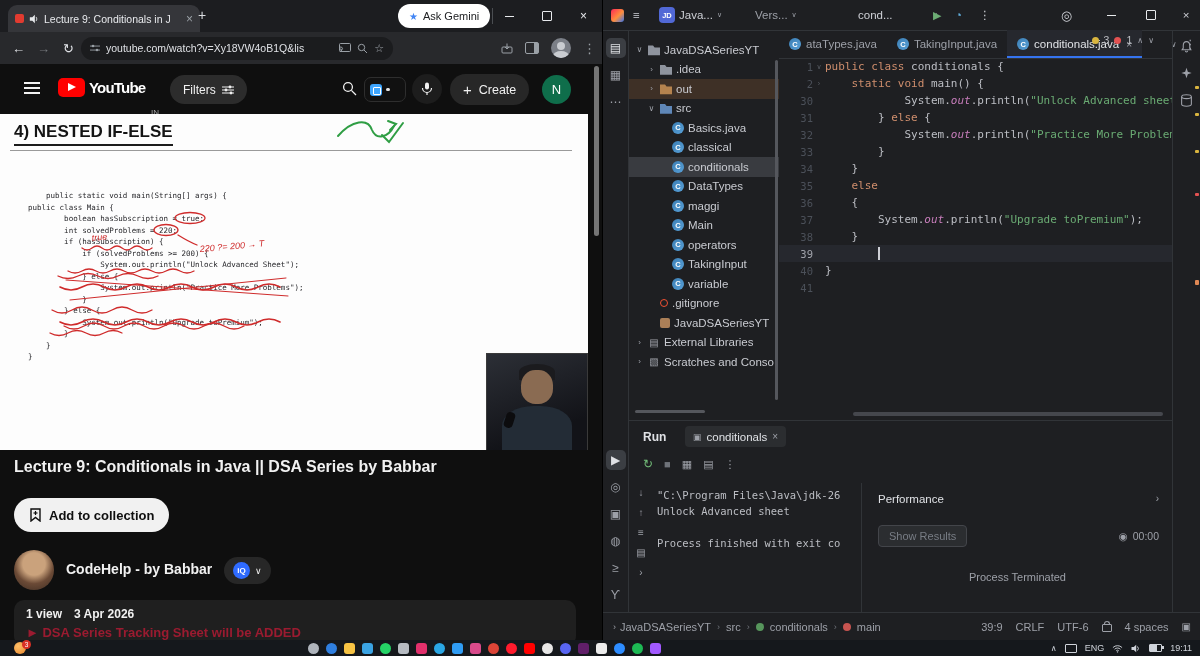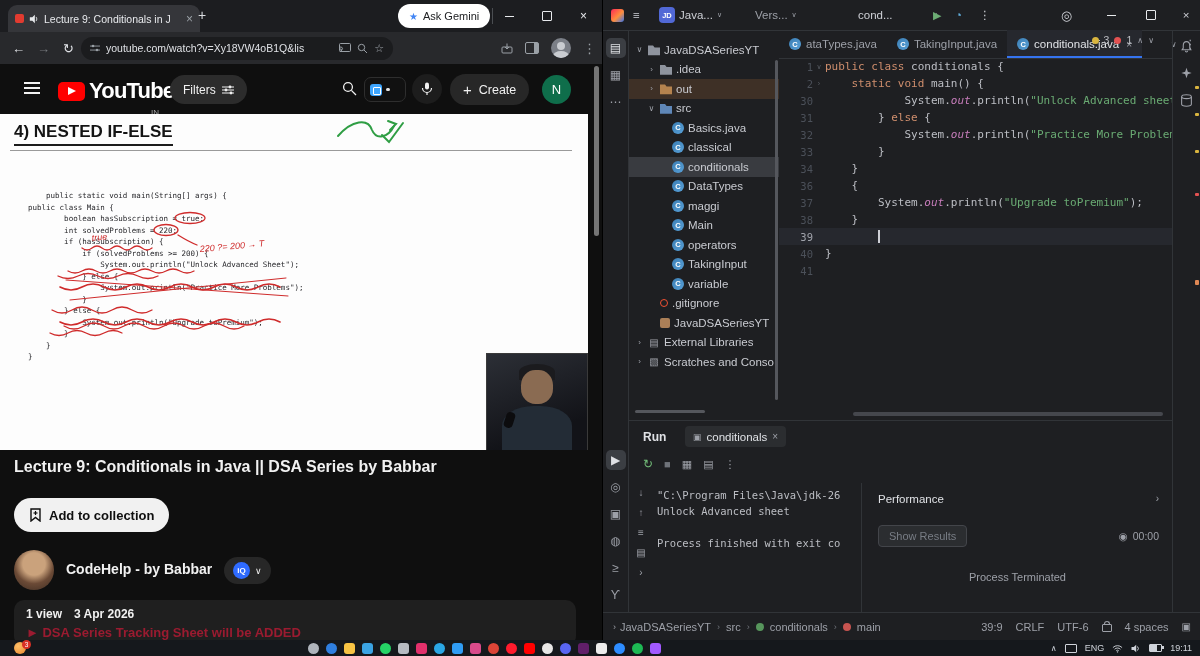--- a/index.html
+++ b/index.html
@@ -39,21 +39,21 @@
   .sidepanel-ic{width:12px;height:10px;border:1px solid #9aa0a6;border-radius:2px;position:relative;}
   .sidepanel-ic:before{content:"";position:absolute;right:0;top:0;width:4px;height:10px;background:#9aa0a6;}
   
   #yt-head{position:absolute;left:0;top:64px;width:602px;height:50px;background:#0f0f0f;}
   .burger{position:absolute;left:24px;top:82px;width:16px;height:12px;}
   .burger i{display:block;height:1.6px;background:#f1f1f1;margin-bottom:3.4px;}
   .yt-logo{position:absolute;left:58px;top:78px;display:flex;align-items:center;gap:4px;}
   .yt-red{width:27px;height:19px;background:#f00;border-radius:5px;position:relative;}
   .yt-red:before{content:"";position:absolute;left:10px;top:5px;border-left:8px solid #fff;
                  border-top:4.5px solid transparent;border-bottom:4.5px solid transparent;}
-  .yt-word{color:#fff;font-size:22px;font-weight:700;letter-spacing:-0.8px;}
+  .yt-word{color:#fff;font-size:15px;font-weight:700;letter-spacing:-0.8px;}
   .yt-in{position:absolute;left:151px;top:76px;color:#aaa;font-size:8px;margin-top:32px;}
   .pill{display:flex;align-items:center;gap:7px;border-radius:16px;}
   #filters{position:absolute;left:170px;top:75px;height:29px;background:#2c2c2c;padding:0 13px;color:#f1f1f1;font-size:12px;gap:6px;}
   #yt-search-ic{position:absolute;left:342px;top:81px;}
   #yt-box{position:absolute;left:364px;top:77px;width:42px;height:25px;background:#111;border:1px solid #2e2e2e;
           border-radius:7px;display:flex;align-items:center;gap:4px;padding-left:5px;box-sizing:border-box;}
   .blue-chip{width:12px;height:12px;border-radius:3px;background:#3ea6ff;position:relative;}
   .blue-chip:before{content:"";position:absolute;left:3px;top:3px;width:6px;height:6px;border:1px solid #fff;border-radius:1px;}
   .wdot{width:3.5px;height:3.5px;border-radius:50%;background:#e6e6e6;}
   #yt-mic{position:absolute;left:412px;top:74px;width:30px;height:30px;border-radius:50%;background:#1d1d1d;
@@ -583,20 +583,25 @@
             <span class="ed-num">33</span>
             <span class="ed-fold"> </span>
             <span class="ed-code"><span class="pl">        }</span></span>
           </div>
           <div class="ed-row">
             <span class="ed-num">34</span>
             <span class="ed-fold"> </span>
             <span class="ed-code"><span class="pl">    }</span></span>
           </div>
           <div class="ed-row">
+            <span class="ed-num">35</span>
+            <span class="ed-fold"> </span>
+            <span class="ed-code"><span class="pl">    </span><span class="kw">else</span></span>
+          </div>
+          <div class="ed-row">
             <span class="ed-num">36</span>
             <span class="ed-fold"> </span>
             <span class="ed-code"><span class="pl">    {</span></span>
           </div>
           <div class="ed-row">
             <span class="ed-num">37</span>
             <span class="ed-fold"> </span>
             <span class="ed-code"><span class="pl">        System.</span><span class="fld">out</span><span class="pl">.println(</span><span class="str">"Upgrade toPremium"</span><span class="pl">);</span></span>
           </div>
           <div class="ed-row">

